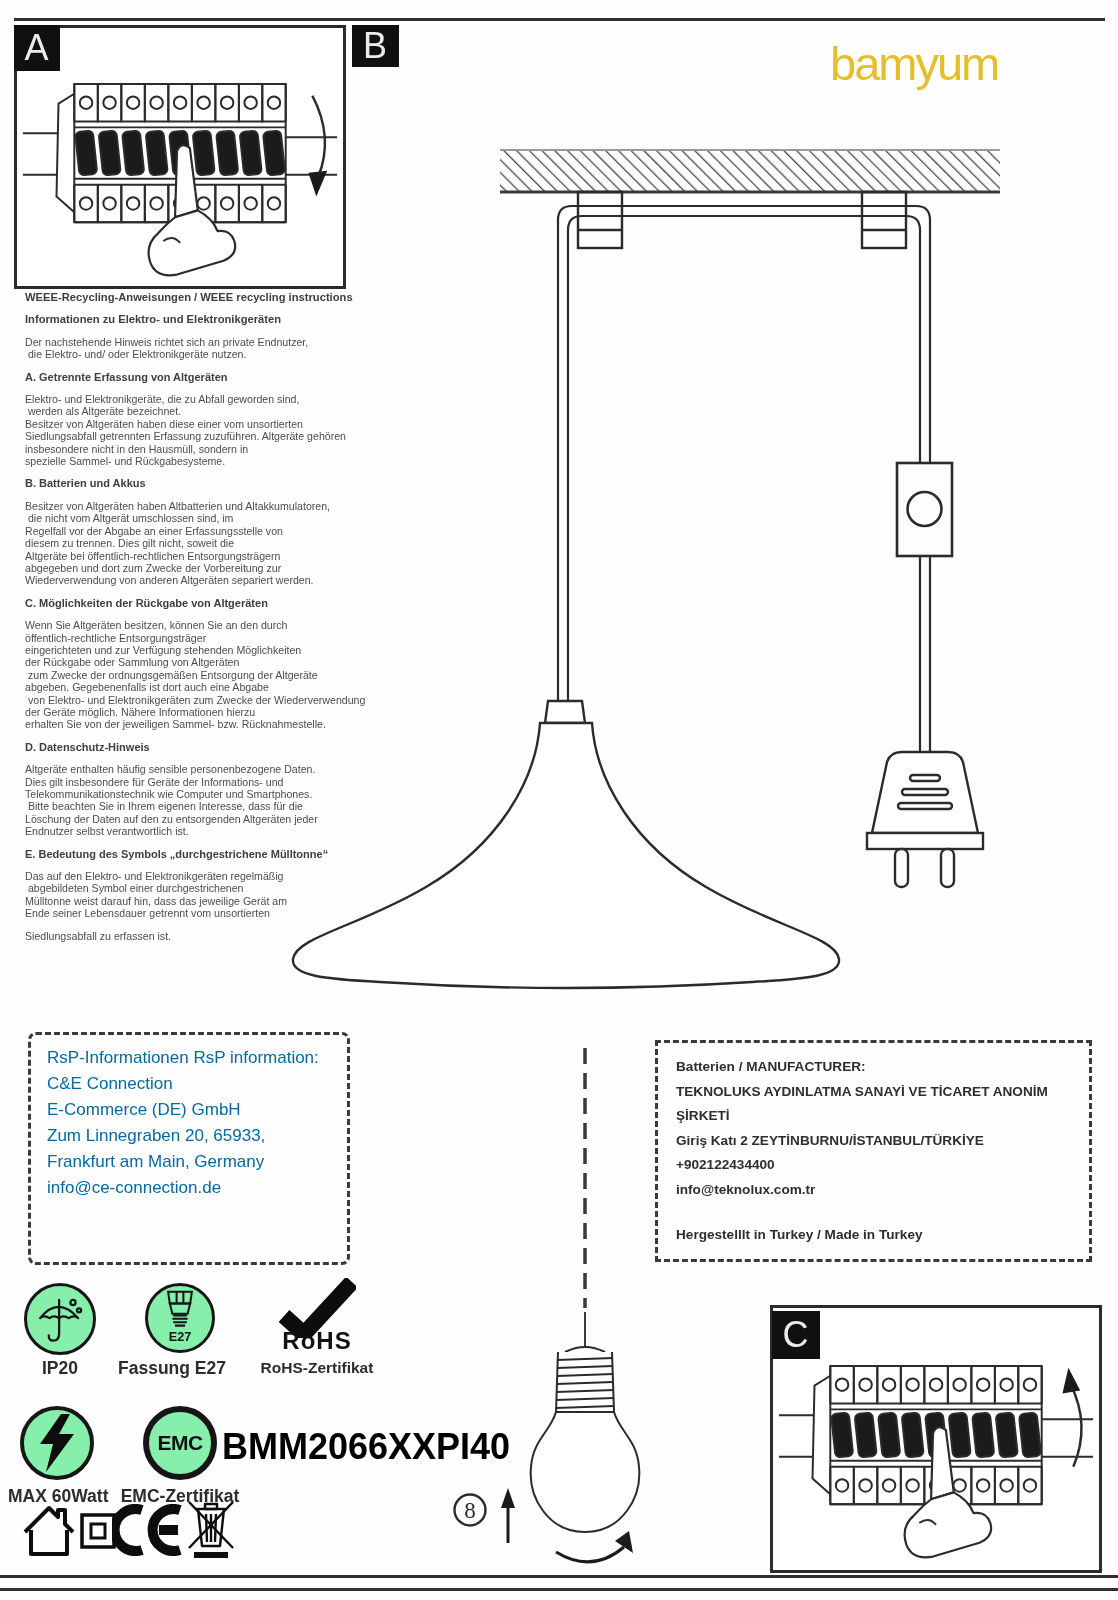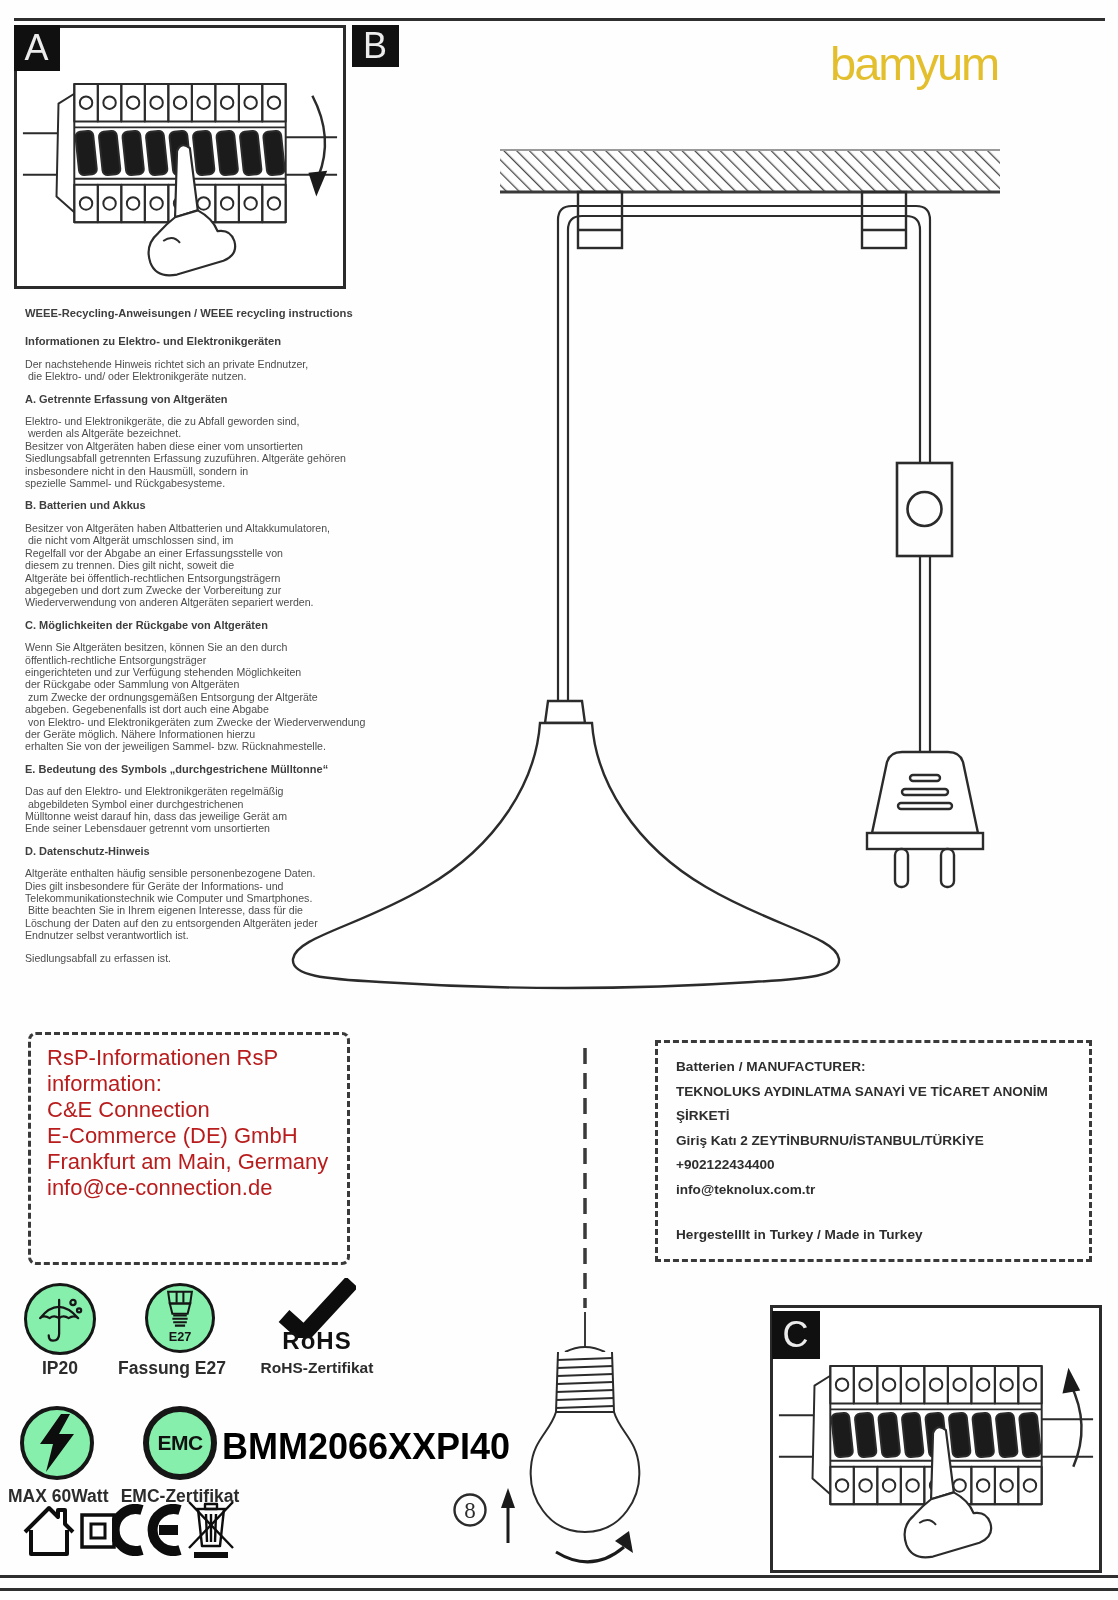--- a/index.html
+++ b/index.html
@@ -15,27 +15,27 @@
   .step-chip{
     background:#101010;color:#ececec;display:flex;align-items:center;justify-content:center;
     font-size:36px;font-weight:400;letter-spacing:1px;
   }
   
   .brand{
     font-size:47px;font-weight:400;letter-spacing:-2px;color:#e3bf2e;
   }
   
   .weee{width:430px;font-size:10.6px;line-height:12.4px;color:#4d4d4d;}
-  .weee .wt{font-weight:700;color:#3e3e3e;font-size:11.2px;margin:16px 0 10px 0;}
+  .weee .wt{font-weight:700;color:#3e3e3e;font-size:11.2px;margin:0 0 10px 0;}
   .weee .wh{font-weight:700;color:#3e3e3e;font-size:11px;margin:10px 0 10px 0;}
   .weee .wb{margin:0;white-space:pre-wrap;}
   
   .dash-box{border:3px dashed #3a3a3a;background:transparent;box-sizing:border-box;}
   .rsp{border-radius:8px;padding:10px 16px;}
-  .rsp .line{font-size:22px;line-height:26px;color:#b91c1c;}
+  .rsp .line{font-size:17px;line-height:26px;color:#0369a1;}
   .rsp .line.gap{margin-top:9px;}
   .man{padding:12px 18px;}
   .man .line{font-size:13.6px;line-height:24.5px;font-weight:700;color:#2e2e2e;}
   .man .made{margin-top:21px;}
   
   .badge-circle{border:3.5px solid #161616;border-radius:50%;background:#86efac;
     display:flex;align-items:center;justify-content:center;box-sizing:border-box;}
   .badge-label{font-weight:700;color:#2c2c2c;font-size:17.5px;text-align:center;white-space:nowrap;}
   .rohs-word{font-weight:700;font-size:24px;color:#111;letter-spacing:1px;}
   .emc-word{font-weight:700;font-size:21px;color:#111;letter-spacing:-0.5px;}
@@ -183,34 +183,34 @@
 öffentlich-rechtliche Entsorgungsträger
 eingerichteten und zur Verfügung stehenden Möglichkeiten
 der Rückgabe oder Sammlung von Altgeräten
  zum Zwecke der ordnungsgemäßen Entsorgung der Altgeräte
 abgeben. Gegebenenfalls ist dort auch eine Abgabe
  von Elektro- und Elektronikgeräten zum Zwecke der Wiederverwendung
 der Geräte möglich. Nähere Informationen hierzu
 erhalten Sie von der jeweiligen Sammel- bzw. Rücknahmestelle.</p>
   </div>
   <div>
-    <p class="wh">E. Bedeutung des Symbols „durchgestrichene Mülltonne“</p>
-    <p class="wb">Das auf den Elektro- und Elektronikgeräten regelmäßig
- abgebildeten Symbol einer durchgestrichenen
-Mülltonne weist darauf hin, dass das jeweilige Gerät am
-Ende seiner Lebensdauer getrennt vom unsortierten</p>
-  </div>
-  <div>
     <p class="wh">D. Datenschutz-Hinweis</p>
     <p class="wb">Altgeräte enthalten häufig sensible personenbezogene Daten.
 Dies gilt insbesondere für Geräte der Informations- und
 Telekommunikationstechnik wie Computer und Smartphones.
  Bitte beachten Sie in Ihrem eigenen Interesse, dass für die
 Löschung der Daten auf den zu entsorgenden Altgeräten jeder
 Endnutzer selbst verantwortlich ist.</p>
+  </div>
+  <div>
+    <p class="wh">E. Bedeutung des Symbols „durchgestrichene Mülltonne“</p>
+    <p class="wb">Das auf den Elektro- und Elektronikgeräten regelmäßig
+ abgebildeten Symbol einer durchgestrichenen
+Mülltonne weist darauf hin, dass das jeweilige Gerät am
+Ende seiner Lebensdauer getrennt vom unsortierten</p>
   </div>
   <p class="wb" style="margin-top:10px;">Siedlungsabfall zu erfassen ist.</p>
 </div>
 
 <svg class="abs" style="left:230px;top:145px;" width="790" height="860" viewBox="0 0 790 860">
   <defs>
     <pattern id="hatch" width="9" height="9" patternUnits="userSpaceOnUse" patternTransform="rotate(-45)">
       <line x1="0" y1="0" x2="0" y2="9" stroke="#4a4a4a" stroke-width="2.6"></line>
     </pattern>
   </defs>
@@ -259,20 +259,21 @@
              C 577 834, 611 831, 609 814
              C 606 792, 542 781, 476 742
              C 404 700, 366 636, 362 578 Z" fill="#fff"></path>
   </g>
 </svg>
 
 <div class="abs dash-box rsp" style="left:28px;top:1032px;width:322px;height:233px;">
   <div class="line">RsP-Informationen RsP information:</div>
   <div class="line">C&amp;E Connection</div>
   <div class="line">E-Commerce (DE) GmbH</div>
+  <div class="line">Zum Linnegraben 20, 65933,</div>
   <div class="line">Frankfurt am Main, Germany</div>
   <div class="line">info@ce-connection.de</div>
 </div>
 
 <div class="abs dash-box man" style="left:655px;top:1040px;width:437px;height:222px;">
   <div class="line">Batterien / MANUFACTURER:</div>
   <div class="line">TEKNOLUKS AYDINLATMA SANAYİ VE TİCARET ANONİM ŞİRKETİ</div>
   <div class="line">Giriş Katı 2 ZEYTİNBURNU/İSTANBUL/TÜRKİYE</div>
   <div class="line">+902122434400</div>
   <div class="line">info@teknolux.com.tr</div>

